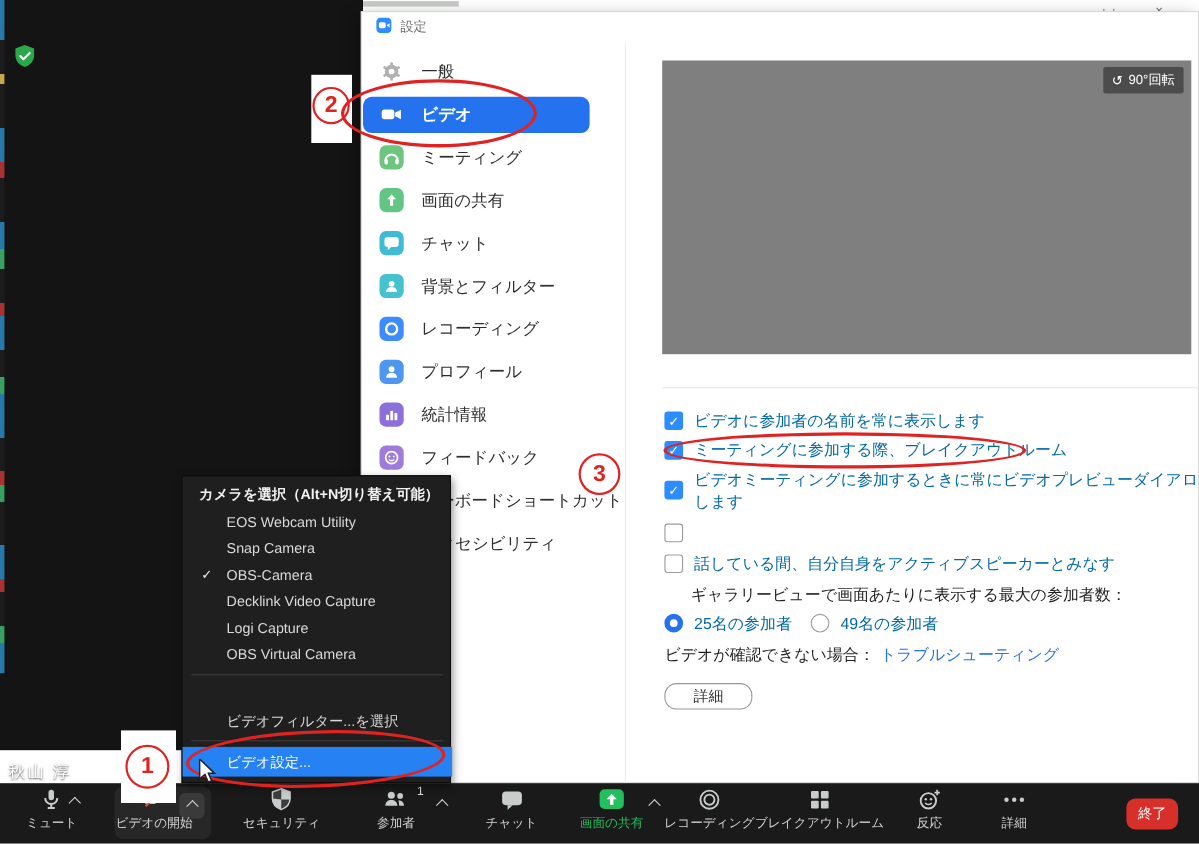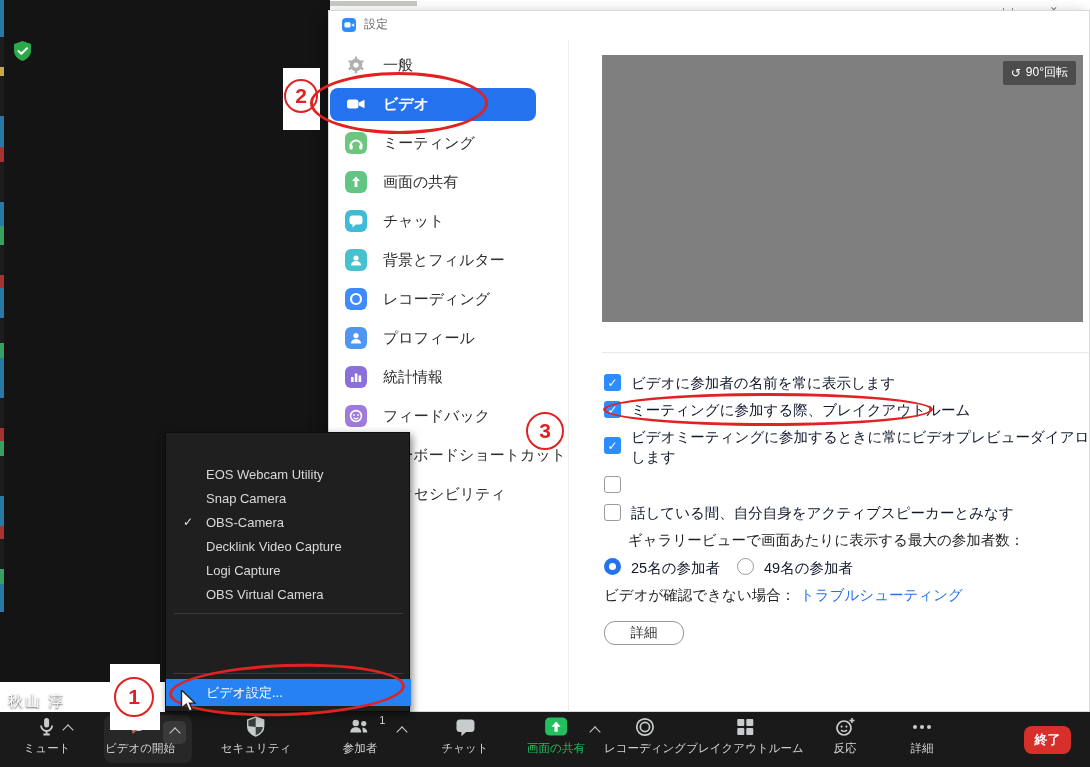--- a/index.html
+++ b/index.html
@@ -28,21 +28,21 @@
   
   .top-strip { left:155px; top:0; width:112px; height:7px; background:#2a7a78; }
   .top-strip-dot { left:157px; top:0; width:13px; height:7px; background:#43a047; }
   .top-strip-smudge { left:267px; top:1px; width:150px; height:5px; background:#b9bdb9; opacity:.8; }
   .winctl-min { left:1003px; top:8px; width:10px; height:6px; border:1px solid #8a8a8a; border-top:none; }
   .winctl-x { left:1050px; top:6px; width:10px; height:8px; color:#777; font-size:9px; line-height:8px; }
 
   
   .dlg { left:328px; top:10px; width:762px; height:702px; background:#fff;
     border:1px solid #d8d8d8; box-shadow:-4px 4px 14px rgba(0,0,0,.28); }
-  .dlg-titlebar { left:342px; top:16px; display:flex; align-items:center; gap:8px; }
+  .dlg-titlebar { left:342px; top:16px; display:flex; gap:8px; }
   .dlg-title { font-size:12px; color:#6b6b6b; }
   .sb-divider { left:568px; top:40px; width:1px; height:672px; background:#ececec; }
 
   .sb-row { position:absolute; height:26px; display:flex; align-items:center; gap:16px; cursor:default; }
   .sb-ic { width:22px; height:22px; border-radius:6px; display:flex; align-items:center;
     justify-content:center; flex:0 0 auto; }
   .sb-label { font-size:15px; color:#2e2e2e; white-space:nowrap; }
   .sel-pill { left:330px; top:88px; width:206px; height:33px; background:#2472ED; border-radius:8px; }
   .sel .sb-label { color:#fff; font-weight:bold; }
 
@@ -50,21 +50,21 @@
   .preview { left:602px; top:55px; width:481px; height:267px; background:#7f7f7f; }
   .rotate-btn { position:absolute; right:7px; top:6px; background:rgba(72,72,72,.92); color:#fff;
     font-size:12px; padding:3px 8px 4px 8px; border-radius:2px; display:flex; gap:5px; align-items:center; }
   .hr { left:602px; top:352px; width:488px; height:1px; background:#e8e8e8; }
 
   .opt-row { position:absolute; left:604px; display:flex; gap:10px; align-items:flex-start; }
   .cb { width:17px; height:17px; border-radius:3px; flex:0 0 auto; margin-top:1px;
     display:flex; align-items:center; justify-content:center; }
   .cb.on { background:#2D8CFF; color:#fff; font-size:12px; font-weight:bold; }
   .cb.off { background:#fff; border:1.5px solid #9b9b9b; }
-  .opt-label { font-size:14.5px; color:#0f172a; line-height:20px; }
+  .opt-label { font-size:14.5px; color:#0369a1; line-height:20px; }
   .wrap-narrow { width:524px; }
   .plain-label { position:absolute; font-size:14.5px; color:#1f1f1f; }
   .radio { width:17px; height:17px; border-radius:50%; flex:0 0 auto; }
   .radio.on { border:5px solid #2472ED; background:#fff; }
   .radio.off { border:1.5px solid #9b9b9b; background:#fff; }
   .link { color:#2472ED; font-size:14.5px; cursor:pointer; }
   .adv-btn { left:604px; top:621px; width:80px; height:24px; border:1px solid #979797;
     border-radius:11px; font-size:13.5px; color:#333; display:flex; align-items:center;
     justify-content:center; background:#fff; cursor:pointer; }
 
@@ -86,21 +86,21 @@
     width:max-content; cursor:pointer; z-index:21; }
   .tb-ic { height:26px; display:flex; align-items:center; justify-content:center; }
   .tb-label { font-size:11.5px; color:#d5d5d5; margin-top:1px; }
   .tb-label.green { color:#23BF5F; }
   .vid-btn-bg { left:104px; top:715px; width:88px; height:48px; background:#272727; border-radius:8px; z-index:20; }
   .caret-box { left:163px; top:721px; width:23px; height:23px; background:#3a3a3a; border-radius:5px; z-index:21; }
   .chev { position:absolute; width:8px; height:8px; border-left:1.7px solid #cfcfcf;
     border-top:1.7px solid #cfcfcf; transform:rotate(45deg); z-index:22; cursor:pointer; }
   .badge { position:absolute; font-size:11px; color:#e0e0e0; }
   .leave-btn { left:1024px; top:726px; width:47px; height:28px; background:#D7302B; border-radius:8px;
-    color:#fff; font-size:13px; font-weight:bold; display:flex; align-items:center;
+    color:#fff; font-size:13px; font-weight:normal; display:flex; align-items:center;
     justify-content:center; z-index:21; cursor:pointer; }
 
   
   .white-box { background:#fff; z-index:98; }
   .ann-circle { border:2.5px solid #E02222; border-radius:50%; z-index:100;
     display:flex; align-items:center; justify-content:center;
     color:#E02222; font-size:21px; font-weight:bold; }
   .ann-ellipse { border:3.5px solid #E02222; border-radius:50%; z-index:100; background:transparent; pointer-events:none; }
   .cursor-svg { z-index:110; }
 </style>
@@ -306,28 +306,30 @@
   <span class="radio off"></span>
   <span class="opt-label">49名の参加者</span>
 </div>
 
 <div class="plain-label" style="left:604px; top:586px; z-index:12">ビデオが確認できない場合：</div>
 <div class="plain-label link" style="left:800px; top:586px; z-index:12">トラブルシューティング</div>
 
 <div class="abs adv-btn" style="z-index:12">詳細</div>
 
 <div class="abs menu">
+  <div class="menu-header">カメラを選択（Alt+N切り替え可能）</div>
   <div class="menu-item" style="top:29px">EOS Webcam Utility</div>
   <div class="menu-item" style="top:53px">Snap Camera</div>
   <div class="menu-check" style="top:77px">✓</div>
   <div class="menu-item" style="top:77px">OBS-Camera</div>
   <div class="menu-item" style="top:101px">Decklink Video Capture</div>
   <div class="menu-item" style="top:125px">Logi Capture</div>
   <div class="menu-item" style="top:149px">OBS Virtual Camera</div>
   <div class="menu-sep" style="top:180px"></div>
+  <div class="menu-item" style="top:211px">ビデオフィルター...を選択</div>
   <div class="menu-sep" style="top:240px"></div>
   <div class="menu-sel">ビデオ設定...</div>
 </div>
 
 <div class="abs tbar"></div>
 <div class="abs vid-btn-bg"></div>
 <div class="abs caret-box"></div>
 
 <div class="tb-item" style="left:47px">
   <div class="tb-ic">

